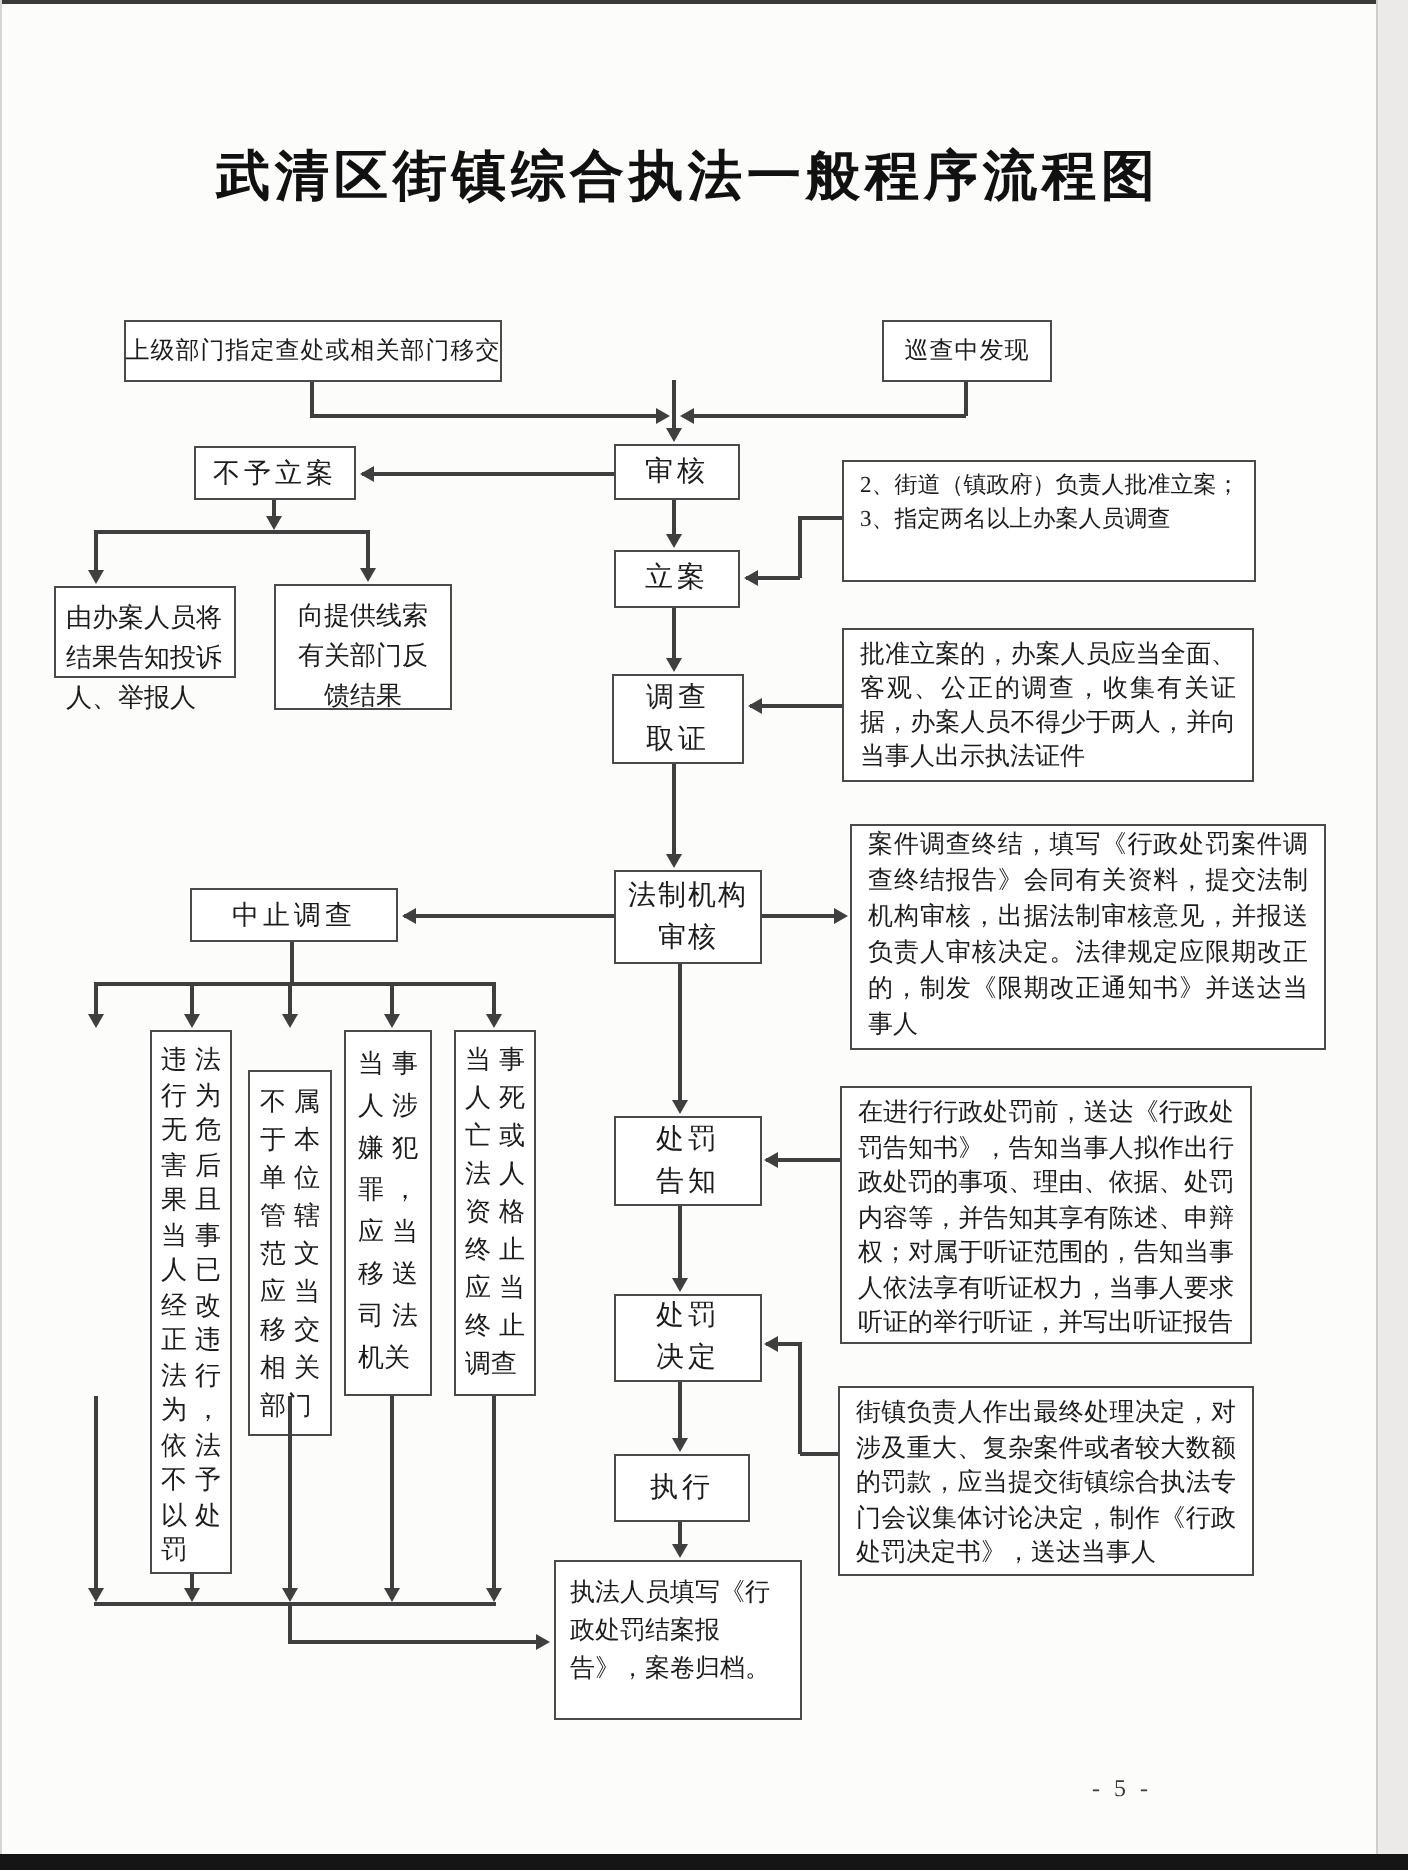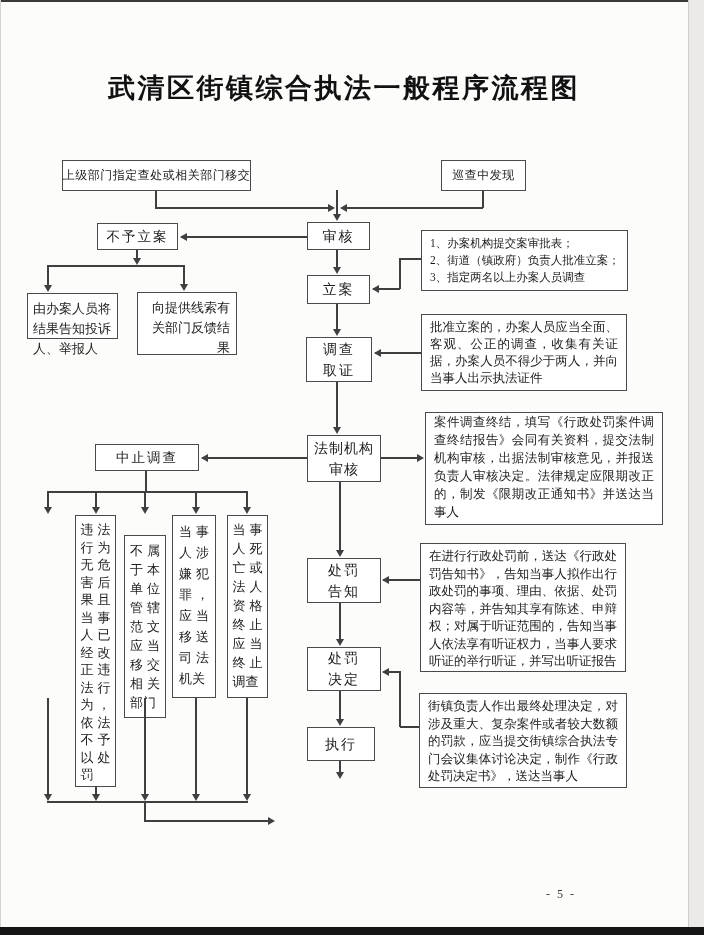--- a/index.html
+++ b/index.html
@@ -99,26 +99,26 @@
   <div class="fbox" style="left:307px;top:558px;width:74px;height:45px;">
       <span class="wrap2">处罚告知</span>
     </div>
   <div class="fbox" style="left:307px;top:647px;width:74px;height:44px;">
       <span class="wrap2">处罚决定</span>
     </div>
   <div class="fbox" style="left:307px;top:727px;width:68px;height:34px;">
       <span>执行</span>
     </div>
 
+  <div class="pbox" style="left:277px;top:780px;width:124px;height:80px;font-size:12.5px;line-height:19px;padding:6px 7px;text-align:left;"><span>执法人员填写《行政处罚结案报告》，案卷归档。</span></div>
 
   <div class="pbox" style="left:27px;top:293px;width:91px;height:46px;font-size:13px;line-height:20px;padding:5px 5px;text-align:left;"><span>由办案人员将结果告知投诉人、举报人</span></div>
-  <div class="pbox" style="left:137px;top:292px;width:100px;height:63px;font-size:13px;line-height:20px;padding:5px 6px;text-align:right;"><span>向提供线索有关部门反馈结果</span></div>
+  <div class="pbox" style="left:137px;top:292px;width:89px;height:63px;font-size:13px;line-height:20px;padding:5px 6px;text-align:center;"><span>向提供线索有关部门反馈结果</span></div>
 
   <div class="pbox list" style="left:421px;top:230px;width:207px;height:61px;">
-    <div>1、办案机构提交案审批表；</div>
     <div>2、街道（镇政府）负责人批准立案；</div>
     <div>3、指定两名以上办案人员调查</div>
   </div>
   <div class="pbox" style="left:421px;top:314px;width:206px;height:77px;line-height:17px;"><span>批准立案的，办案人员应当全面、客观、公正的调查，收集有关证据，办案人员不得少于两人，并向当事人出示执法证件</span></div>
   <div class="pbox" style="left:425px;top:412px;width:238px;height:113px;line-height:18px;padding:0 8px;"><span>案件调查终结，填写《行政处罚案件调查终结报告》会同有关资料，提交法制机构审核，出据法制审核意见，并报送负责人审核决定。法律规定应限期改正的，制发《限期改正通知书》并送达当事人</span></div>
   <div class="pbox" style="left:420px;top:543px;width:206px;height:129px;line-height:17.5px;"><span>在进行行政处罚前，送达《行政处罚告知书》，告知当事人拟作出行政处罚的事项、理由、依据、处罚内容等，并告知其享有陈述、申辩权；对属于听证范围的，告知当事人依法享有听证权力，当事人要求听证的举行听证，并写出听证报告</span></div>
   <div class="pbox" style="left:419px;top:693px;width:208px;height:95px;line-height:17.5px;"><span>街镇负责人作出最终处理决定，对涉及重大、复杂案件或者较大数额的罚款，应当提交街镇综合执法专门会议集体讨论决定，制作《行政处罚决定书》，送达当事人</span></div>
 
   <div class="vbox" style="left:75px;top:515px;width:41px;height:272px;">
       <span class="vtxt" style="line-height:17.5px;">违法行为无危害后果且当事人已经改正违法行为，依法不予以处罚</span>

